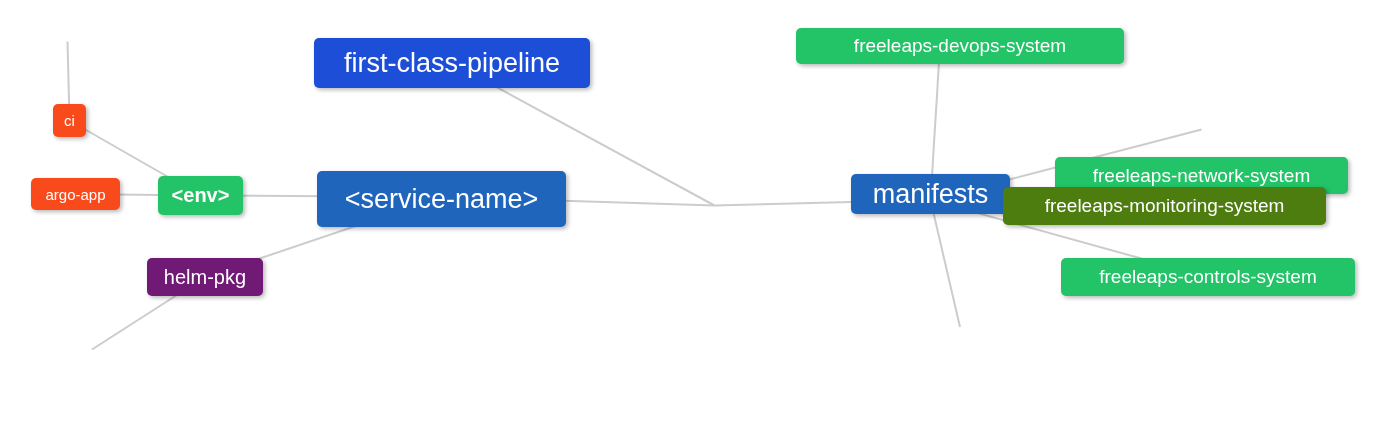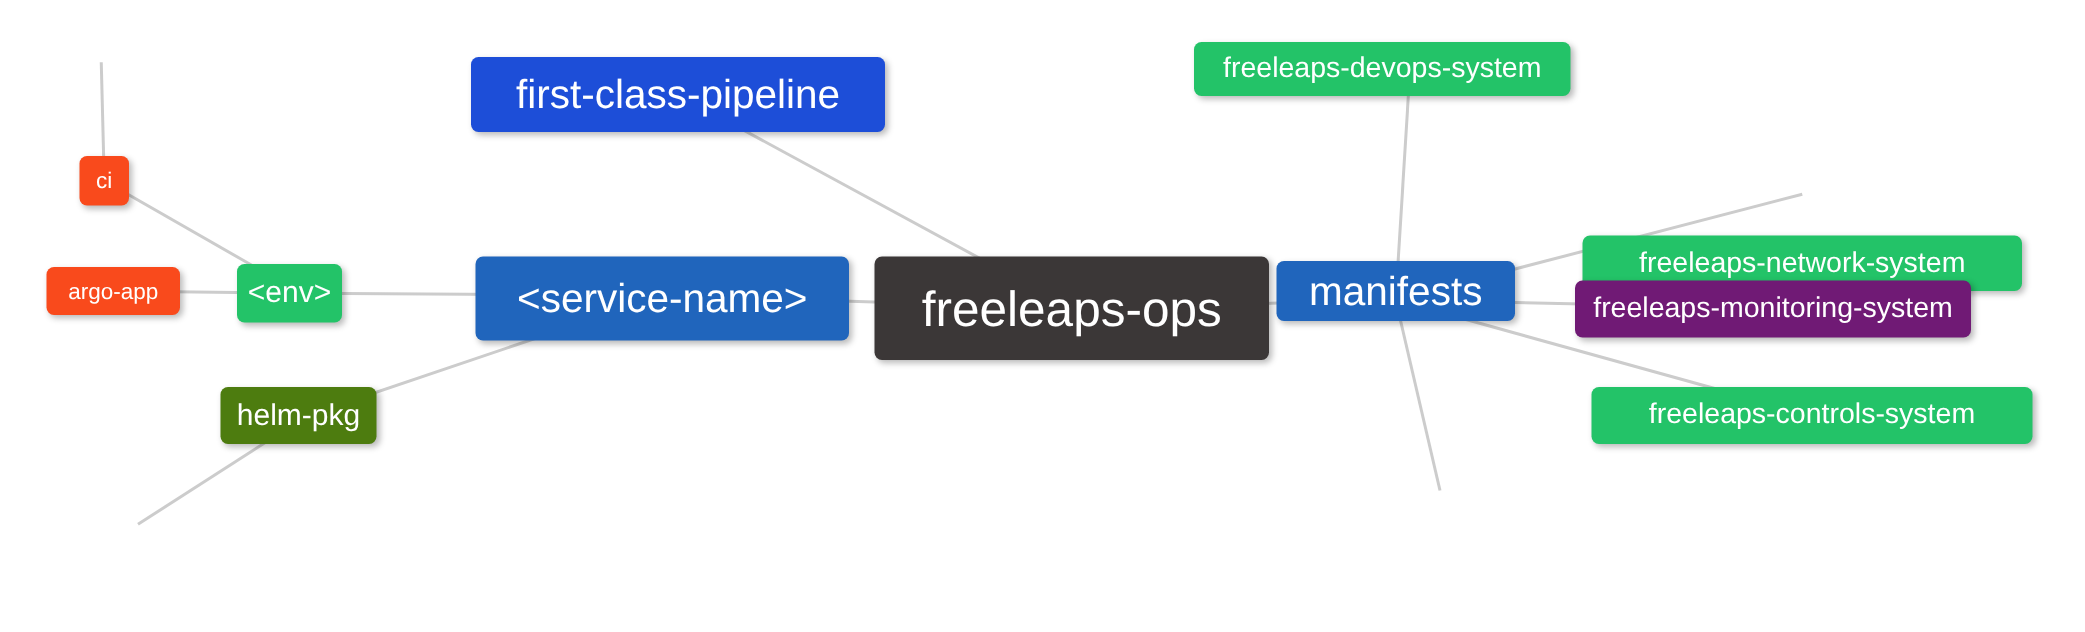--- a/index.html
+++ b/index.html
@@ -53,23 +53,22 @@
       <line x1="714.5" y1="205.5" x2="930.5" y2="200" stroke="#cccccc" stroke-width="2"></line>
       <line x1="930.5" y1="200" x2="940" y2="46" stroke="#cccccc" stroke-width="2"></line>
       <line x1="930.5" y1="200" x2="1201.5" y2="129.5" stroke="#cccccc" stroke-width="2"></line>
       <line x1="930.5" y1="200" x2="1211.5" y2="206" stroke="#cccccc" stroke-width="2"></line>
       <line x1="930.5" y1="200" x2="1208" y2="277" stroke="#cccccc" stroke-width="2"></line>
       <line x1="930.5" y1="200" x2="960" y2="327" stroke="#cccccc" stroke-width="2"></line>
     </svg>
 
     <div class="node" style="left: 53px; top: 104px; width: 33px; height: 33px; font-size: 15px; background: rgb(249, 74, 28); color: rgb(255, 255, 255);">ci</div>
     <div class="node" style="left: 31px; top: 178px; width: 89px; height: 32px; font-size: 15px; background: rgb(249, 74, 28); color: rgb(255, 255, 255);">argo-app</div>
-    <div class="node" style="left: 158px; top: 176px; width: 70px; height: 39px; font-size: 20px; background: rgb(35, 195, 104); color: rgb(255, 255, 255);">&lt;env&gt;</div>
-    <div class="node" style="left: 147px; top: 258px; width: 104px; height: 38px; font-size: 20px; background: #4d7c0f; color: rgb(255, 255, 255);">helm-pkg</div>
+    <div class="node" style="left: 158px; top: 176px; width: 85px; height: 39px; font-size: 20px; background: rgb(35, 195, 104); color: rgb(255, 255, 255); font-weight: bold;">&lt;env&gt;</div>
+    <div class="node" style="left: 147px; top: 258px; width: 116px; height: 38px; font-size: 20px; background: #701a75; color: rgb(255, 255, 255);">helm-pkg</div>
     <div class="node" style="left: 314px; top: 38px; width: 276px; height: 50px; font-size: 27px; background: #1d4ed8; color: rgb(255, 255, 255);">first-class-pipeline</div>
     <div class="node" style="left: 317px; top: 171px; width: 249px; height: 56px; font-size: 27px; background: rgb(32, 101, 188); color: rgb(255, 255, 255);">&lt;service-name&gt;</div>
-    <div class="node" style="left: 583px; top: 171px; width: 263px; height: 69px; font-size: 33px; background: rgb(59, 55, 55); color: rgb(255, 255, 255);">freeleaps-ops</div>
     <div class="node" style="left: 851px; top: 174px; width: 159px; height: 40px; font-size: 27px; background: rgb(32, 101, 188); color: rgb(255, 255, 255);">manifests</div>
-    <div class="node" style="left: 796px; top: 28px; width: 251px; height: 36px; font-size: 19px; background: rgb(35, 195, 104); color: rgb(255, 255, 255);">freeleaps-devops-system</div>
+    <div class="node" style="left: 796px; top: 28px; width: 328px; height: 36px; font-size: 19px; background: rgb(35, 195, 104); color: rgb(255, 255, 255);">freeleaps-devops-system</div>
     <div class="node" style="left: 1055px; top: 111px; width: 293px; height: 37px; font-size: 19px; background: rgb(35, 195, 104); color: rgb(255, 255, 255); margin-top: 46px;">freeleaps-network-system</div>
-    <div class="node" style="left: 1050px; top: 187px; width: 264px; height: 38px; font-size: 19px; background: #701a75; color: rgb(255, 255, 255);">freeleaps-monitoring-system</div>
+    <div class="node" style="left: 1003px; top: 187px; width: 323px; height: 38px; font-size: 19px; background: #4d7c0f; color: rgb(255, 255, 255);">freeleaps-monitoring-system</div>
     <div class="node" style="left: 1061px; top: 258px; width: 294px; height: 38px; font-size: 19px; background: rgb(35, 195, 104); color: rgb(255, 255, 255);">freeleaps-controls-system</div>
   </div>
 
 </body></html>

